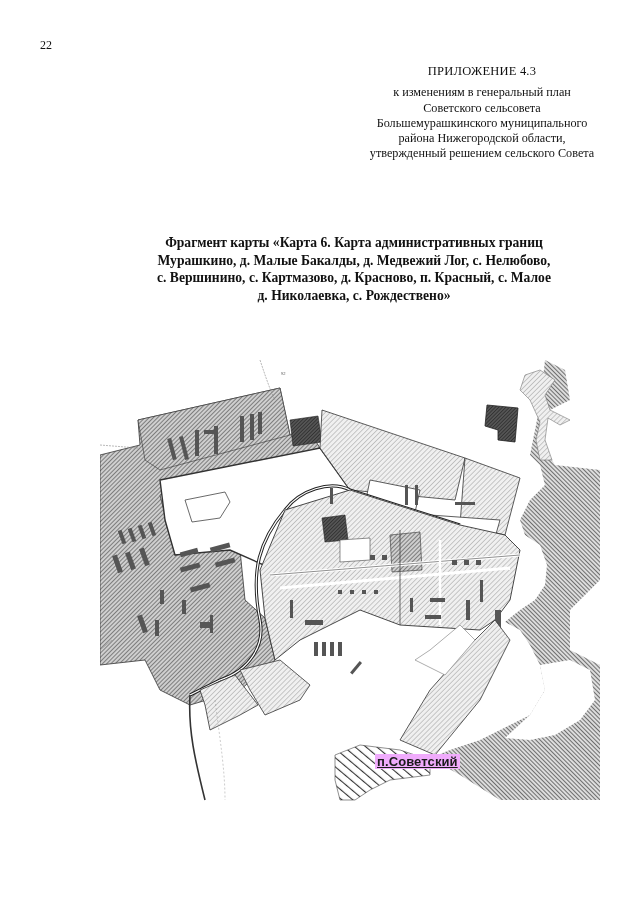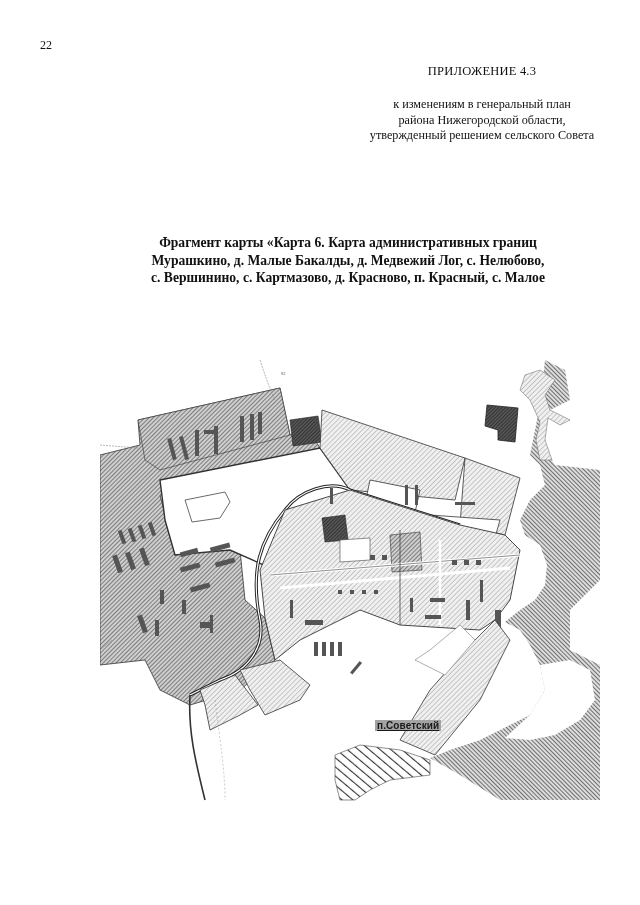--- a/index.html
+++ b/index.html
@@ -29,81 +29,84 @@
       position: absolute;
       top: 64px;
       left: 350px;
       width: 264px;
       text-align: center;
       font-size: 12.2px;
       line-height: 15.3px;
     }
     .appendix .appendix-title {
       font-size: 12.5px;
-      margin-bottom: 18px;
+      margin-bottom: 6px;
       letter-spacing: 0.2px;
     }
     .doc-heading {
       position: absolute;
       top: 234px;
-      left: 78px;
+      left: 84px;
       width: 540px;
       text-align: center;
       font-weight: bold;
       font-size: 13.6px;
       line-height: 17.6px;
     }
     .map-wrap {
       position: absolute;
       left: 100px;
       top: 360px;
       width: 500px;
       height: 445px;
     }
     .map-wrap svg {
       display: block;
     }
     .map-label {
       position: absolute;
       left: 375px;
-      top: 720px;
+      top: 754px;
       font-family: "Liberation Sans", "DejaVu Sans", sans-serif;
-      font-size: 10px;
+      font-size: 13px;
       font-weight: bold;
       text-decoration: underline;
       color: #1a1a1a;
-      background: #a3a3a3;
+      background: #f0abfc;
       padding: 0 2px;
       letter-spacing: 0.1px;
     }
     .map-tiny-label {
       position: absolute;
       left: 281px;
       top: 371px;
       font-family: "Liberation Sans", "DejaVu Sans", sans-serif;
       font-size: 4px;
       color: #555;
     }
   </style>
 </head>
 <body>
 
 <div class="page-number">22</div>
 
 <div class="appendix">
   <div class="appendix-title">ПРИЛОЖЕНИЕ 4.3</div>
   <div>к изменениям в генеральный план</div>
+  <div>Советского сельсовета</div>
+  <div>Большемурашкинского муниципального</div>
   <div>района Нижегородской области,</div>
   <div>утвержденный решением сельского Совета</div>
 </div>
 
 <div class="doc-heading">
   <div>Фрагмент карты «Карта 6. Карта административных границ</div>
   <div>Мурашкино, д. Малые Бакалды, д. Медвежий Лог, с. Нелюбово,</div>
   <div>с. Вершинино, с. Картмазово, д. Красново, п. Красный, с. Малое</div>
+  <div>д. Николаевка, с. Рождествено»</div>
 </div>
 
 <div class="map-wrap">
   <svg width="500" height="445" viewBox="0 0 500 445" xmlns="http://www.w3.org/2000/svg">
     <defs>
       <pattern id="denseHatch" width="3" height="3" patternUnits="userSpaceOnUse" patternTransform="rotate(45)">
         <rect width="3" height="3" fill="#cfcfcf"></rect>
         <line x1="0" y1="0" x2="0" y2="3" stroke="#5a5a5a" stroke-width="1.4"></line>
       </pattern>
       <pattern id="lightHatch" width="3.5" height="3.5" patternUnits="userSpaceOnUse" patternTransform="rotate(45)">

